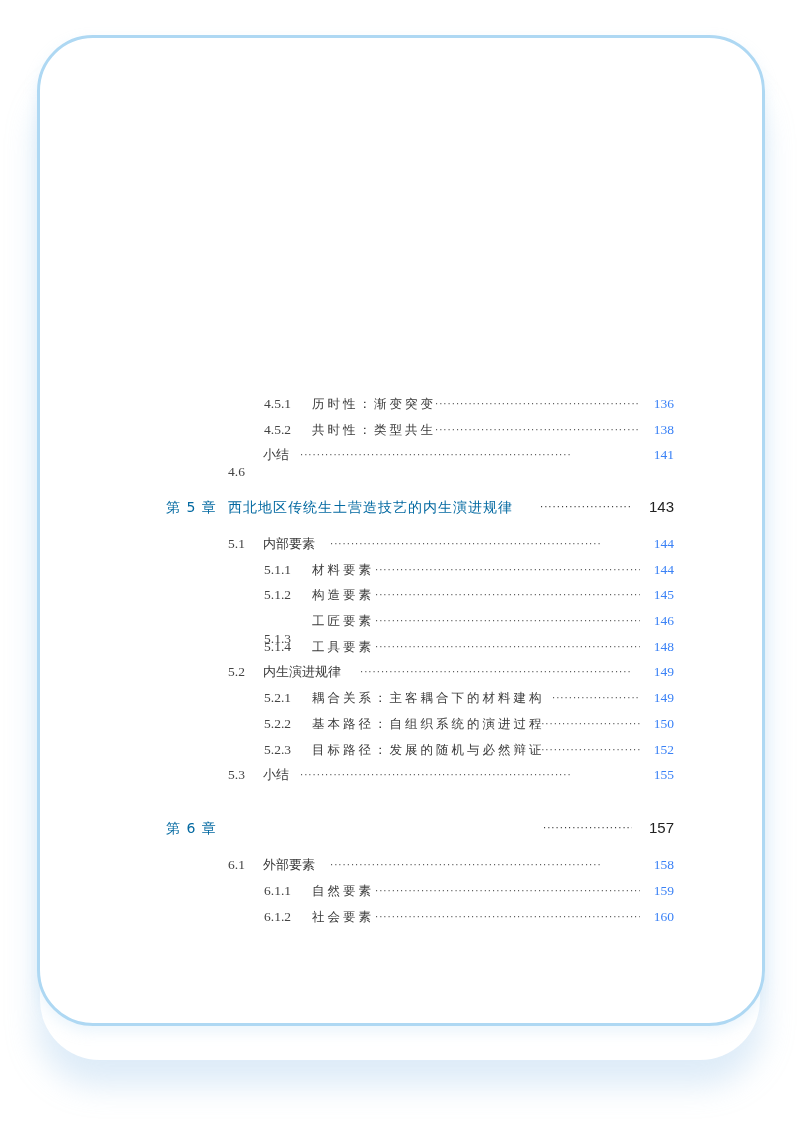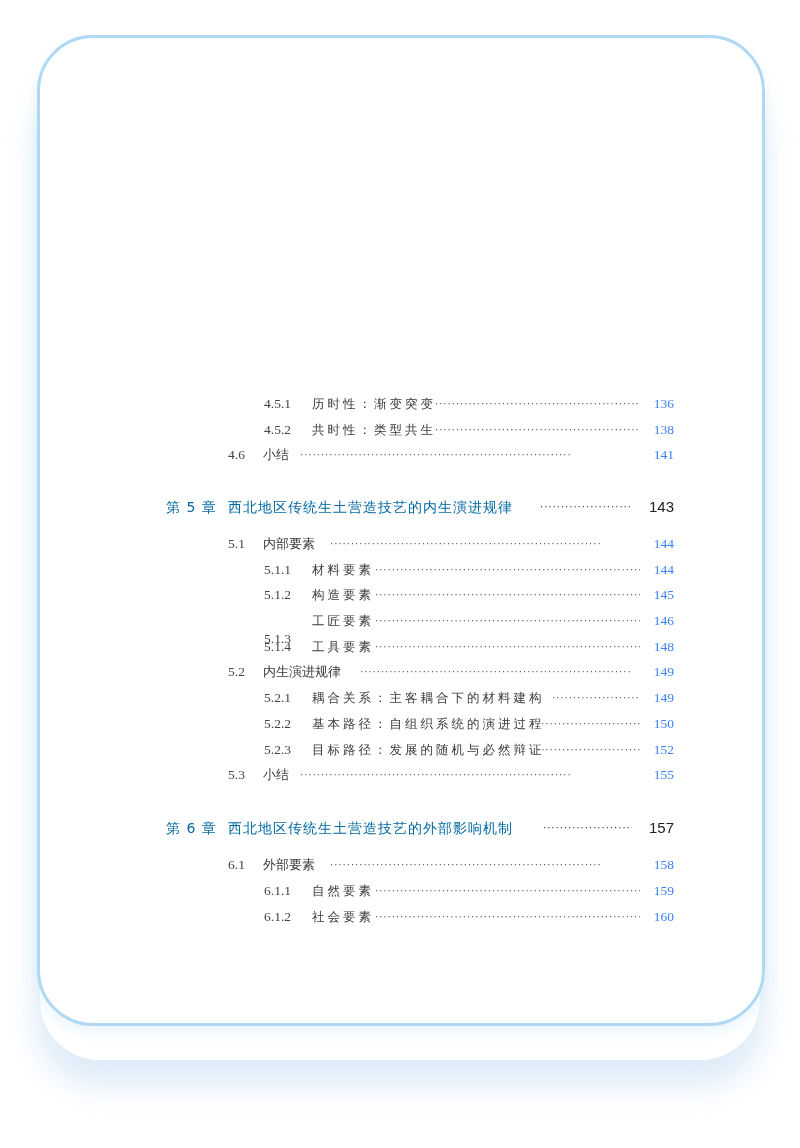--- a/index.html
+++ b/index.html
@@ -115,21 +115,21 @@
   </div>
 
   <div class="toc-line sub" style="top:420px;">
     <span class="num" style="left:264px;">4.5.2</span>
     <span class="title" style="left:312px;">共时性：类型共生</span>
     <span class="leader" style="left:435px;width:205px;">·································································</span>
     <span class="page">138</span>
   </div>
 
   <div class="toc-line section" style="top:445px;">
-    <span class="num" style="left:228px;">4.6</span>
+    <span class="num" style="left:228px;margin-top:17px;">4.6</span>
     <span class="title" style="left:263px;">小结</span>
     <span class="leader" style="left:300px;width:340px;">·································································</span>
     <span class="page">141</span>
   </div>
 
   <div class="toc-line chapter" style="top:496px;">
     <span class="num" style="left:166px;">第 5 章</span>
     <span class="title" style="left:228px;">西北地区传统生土营造技艺的内生演进规律</span>
     <span class="leader" style="left:540px;width:92px;">·································································</span>
     <span class="page">143</span>
@@ -200,21 +200,20 @@
 
   <div class="toc-line section" style="top:765px;">
     <span class="num" style="left:228px;">5.3</span>
     <span class="title" style="left:263px;">小结</span>
     <span class="leader" style="left:300px;width:340px;">·································································</span>
     <span class="page">155</span>
   </div>
 
   <div class="toc-line chapter" style="top:817px;">
     <span class="num" style="left:166px;">第 6 章</span>
-    <span class="title" style="left:228px;">西北地区传统生土营造技艺的外部影响机制</span>
     <span class="leader" style="left:543px;width:89px;">·································································</span>
     <span class="page">157</span>
   </div>
 
   <div class="toc-line section" style="top:855px;">
     <span class="num" style="left:228px;">6.1</span>
     <span class="title" style="left:263px;">外部要素</span>
     <span class="leader" style="left:330px;width:310px;">·································································</span>
     <span class="page">158</span>
   </div>

